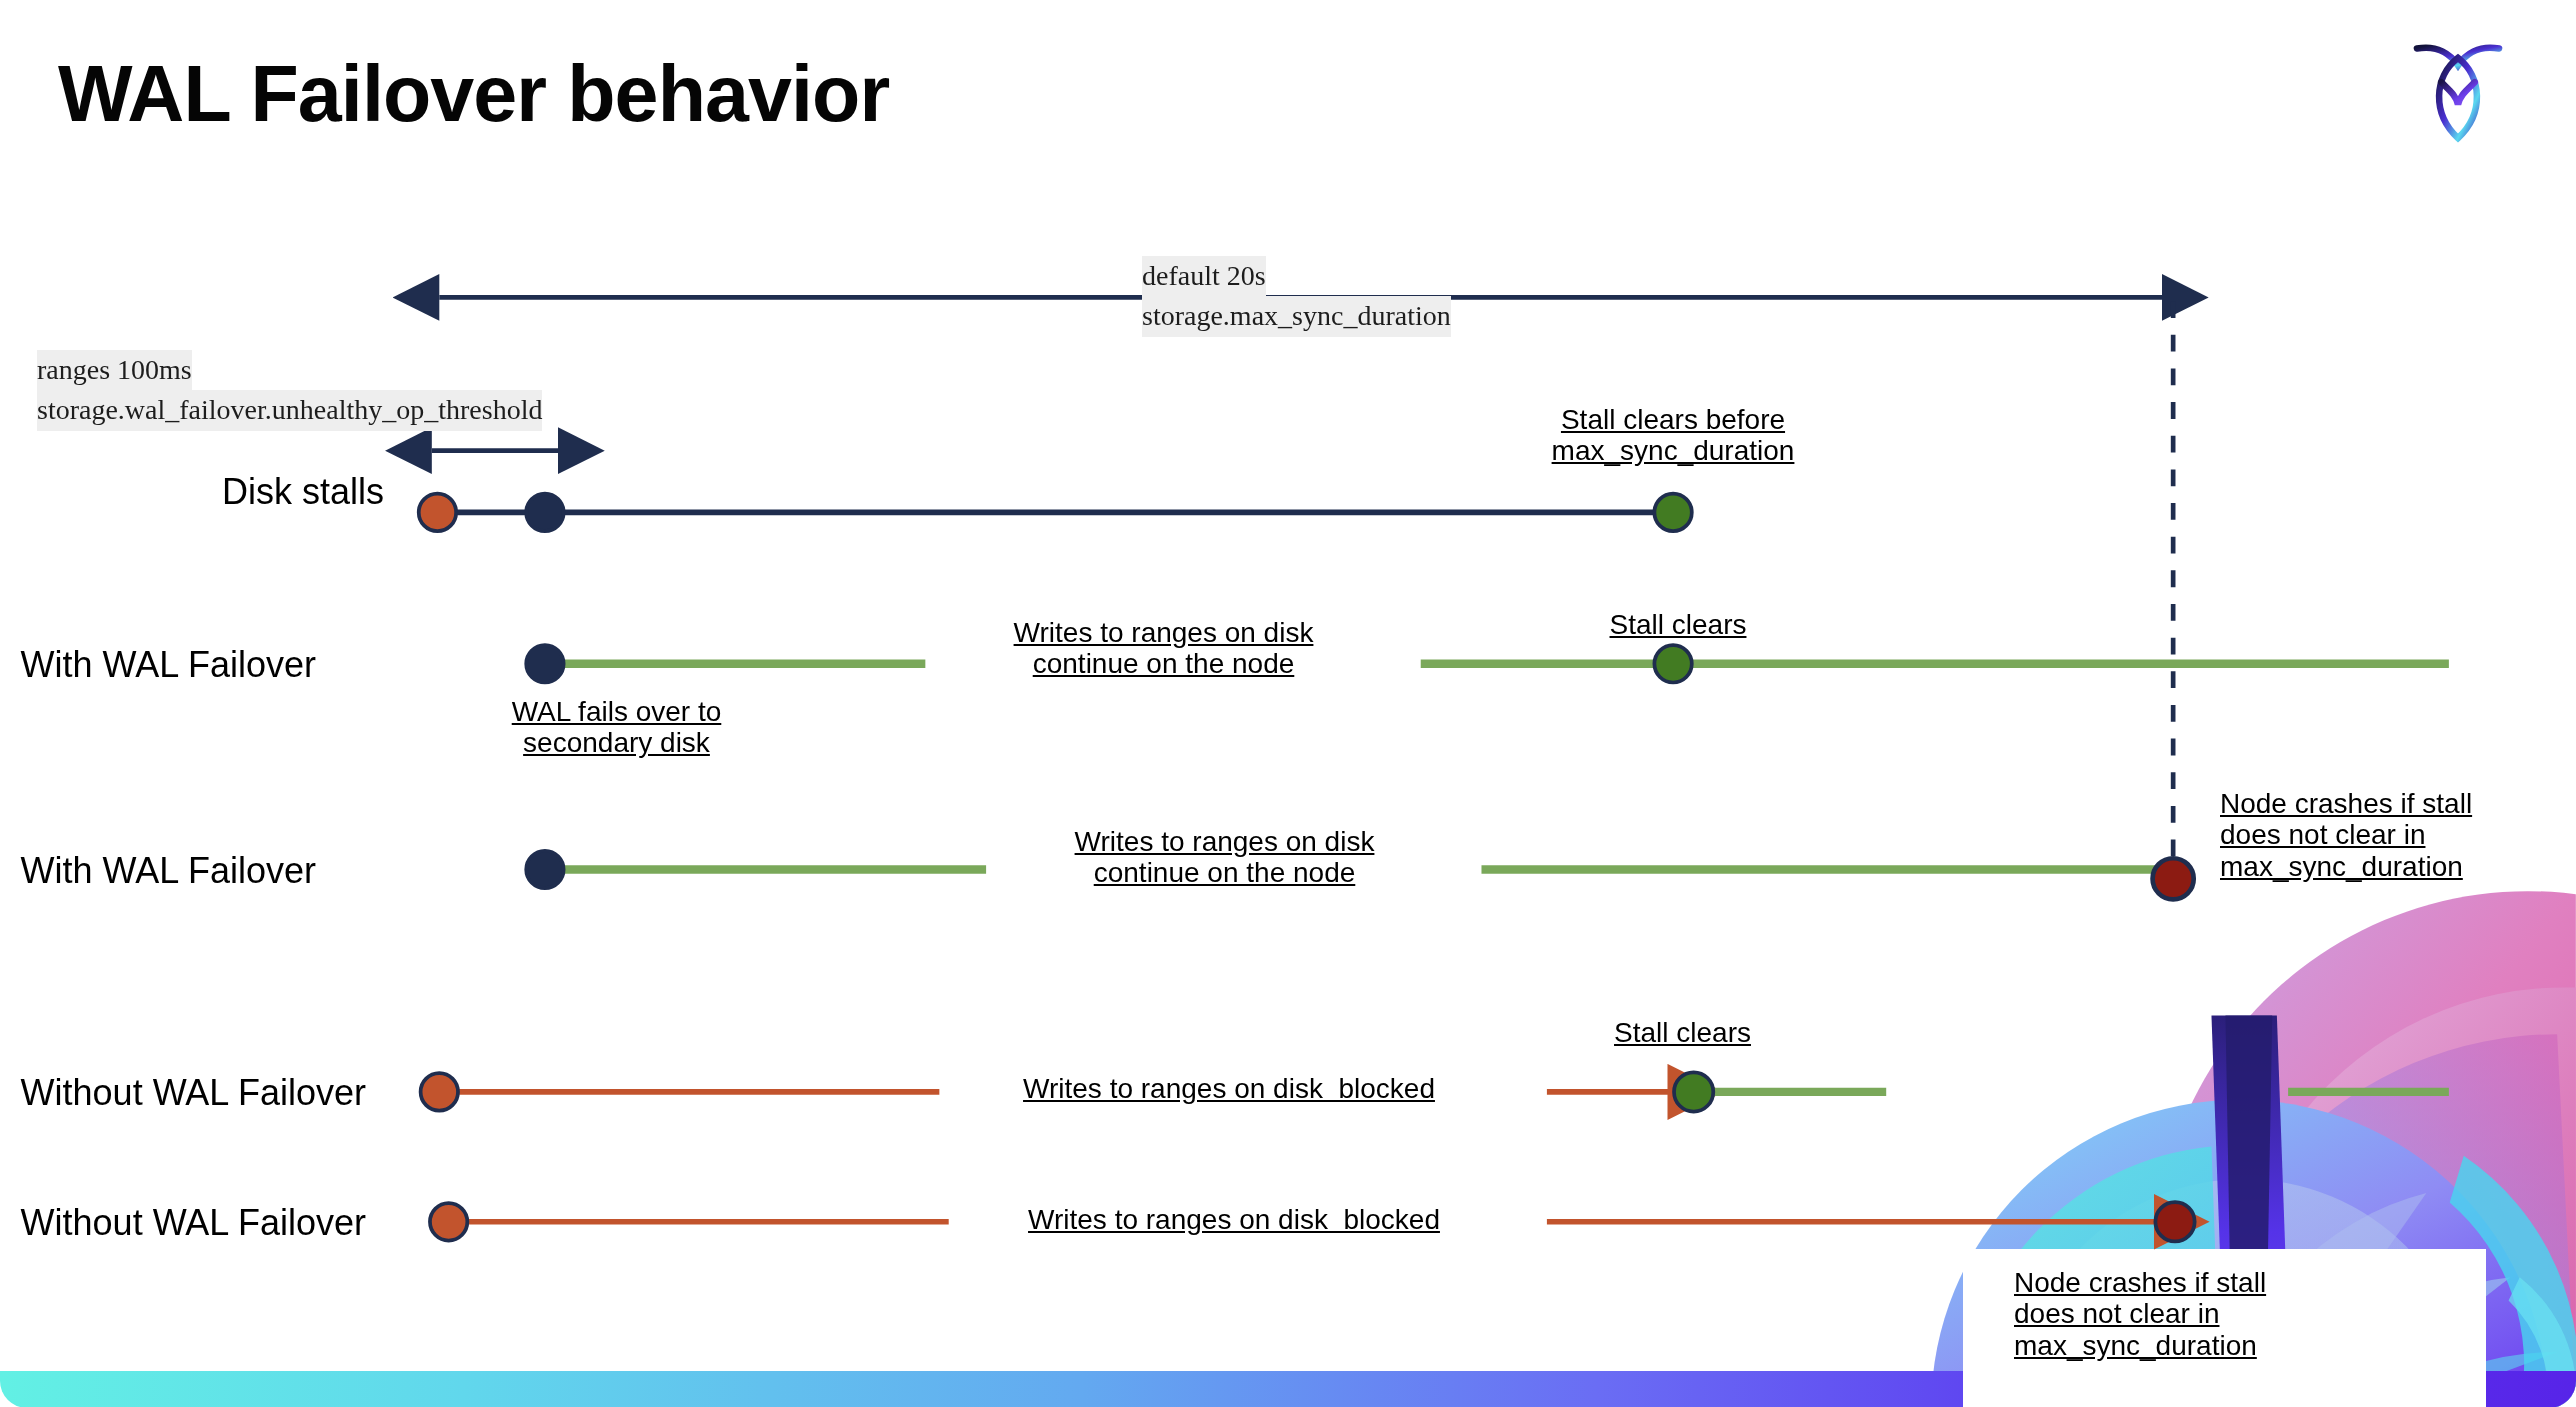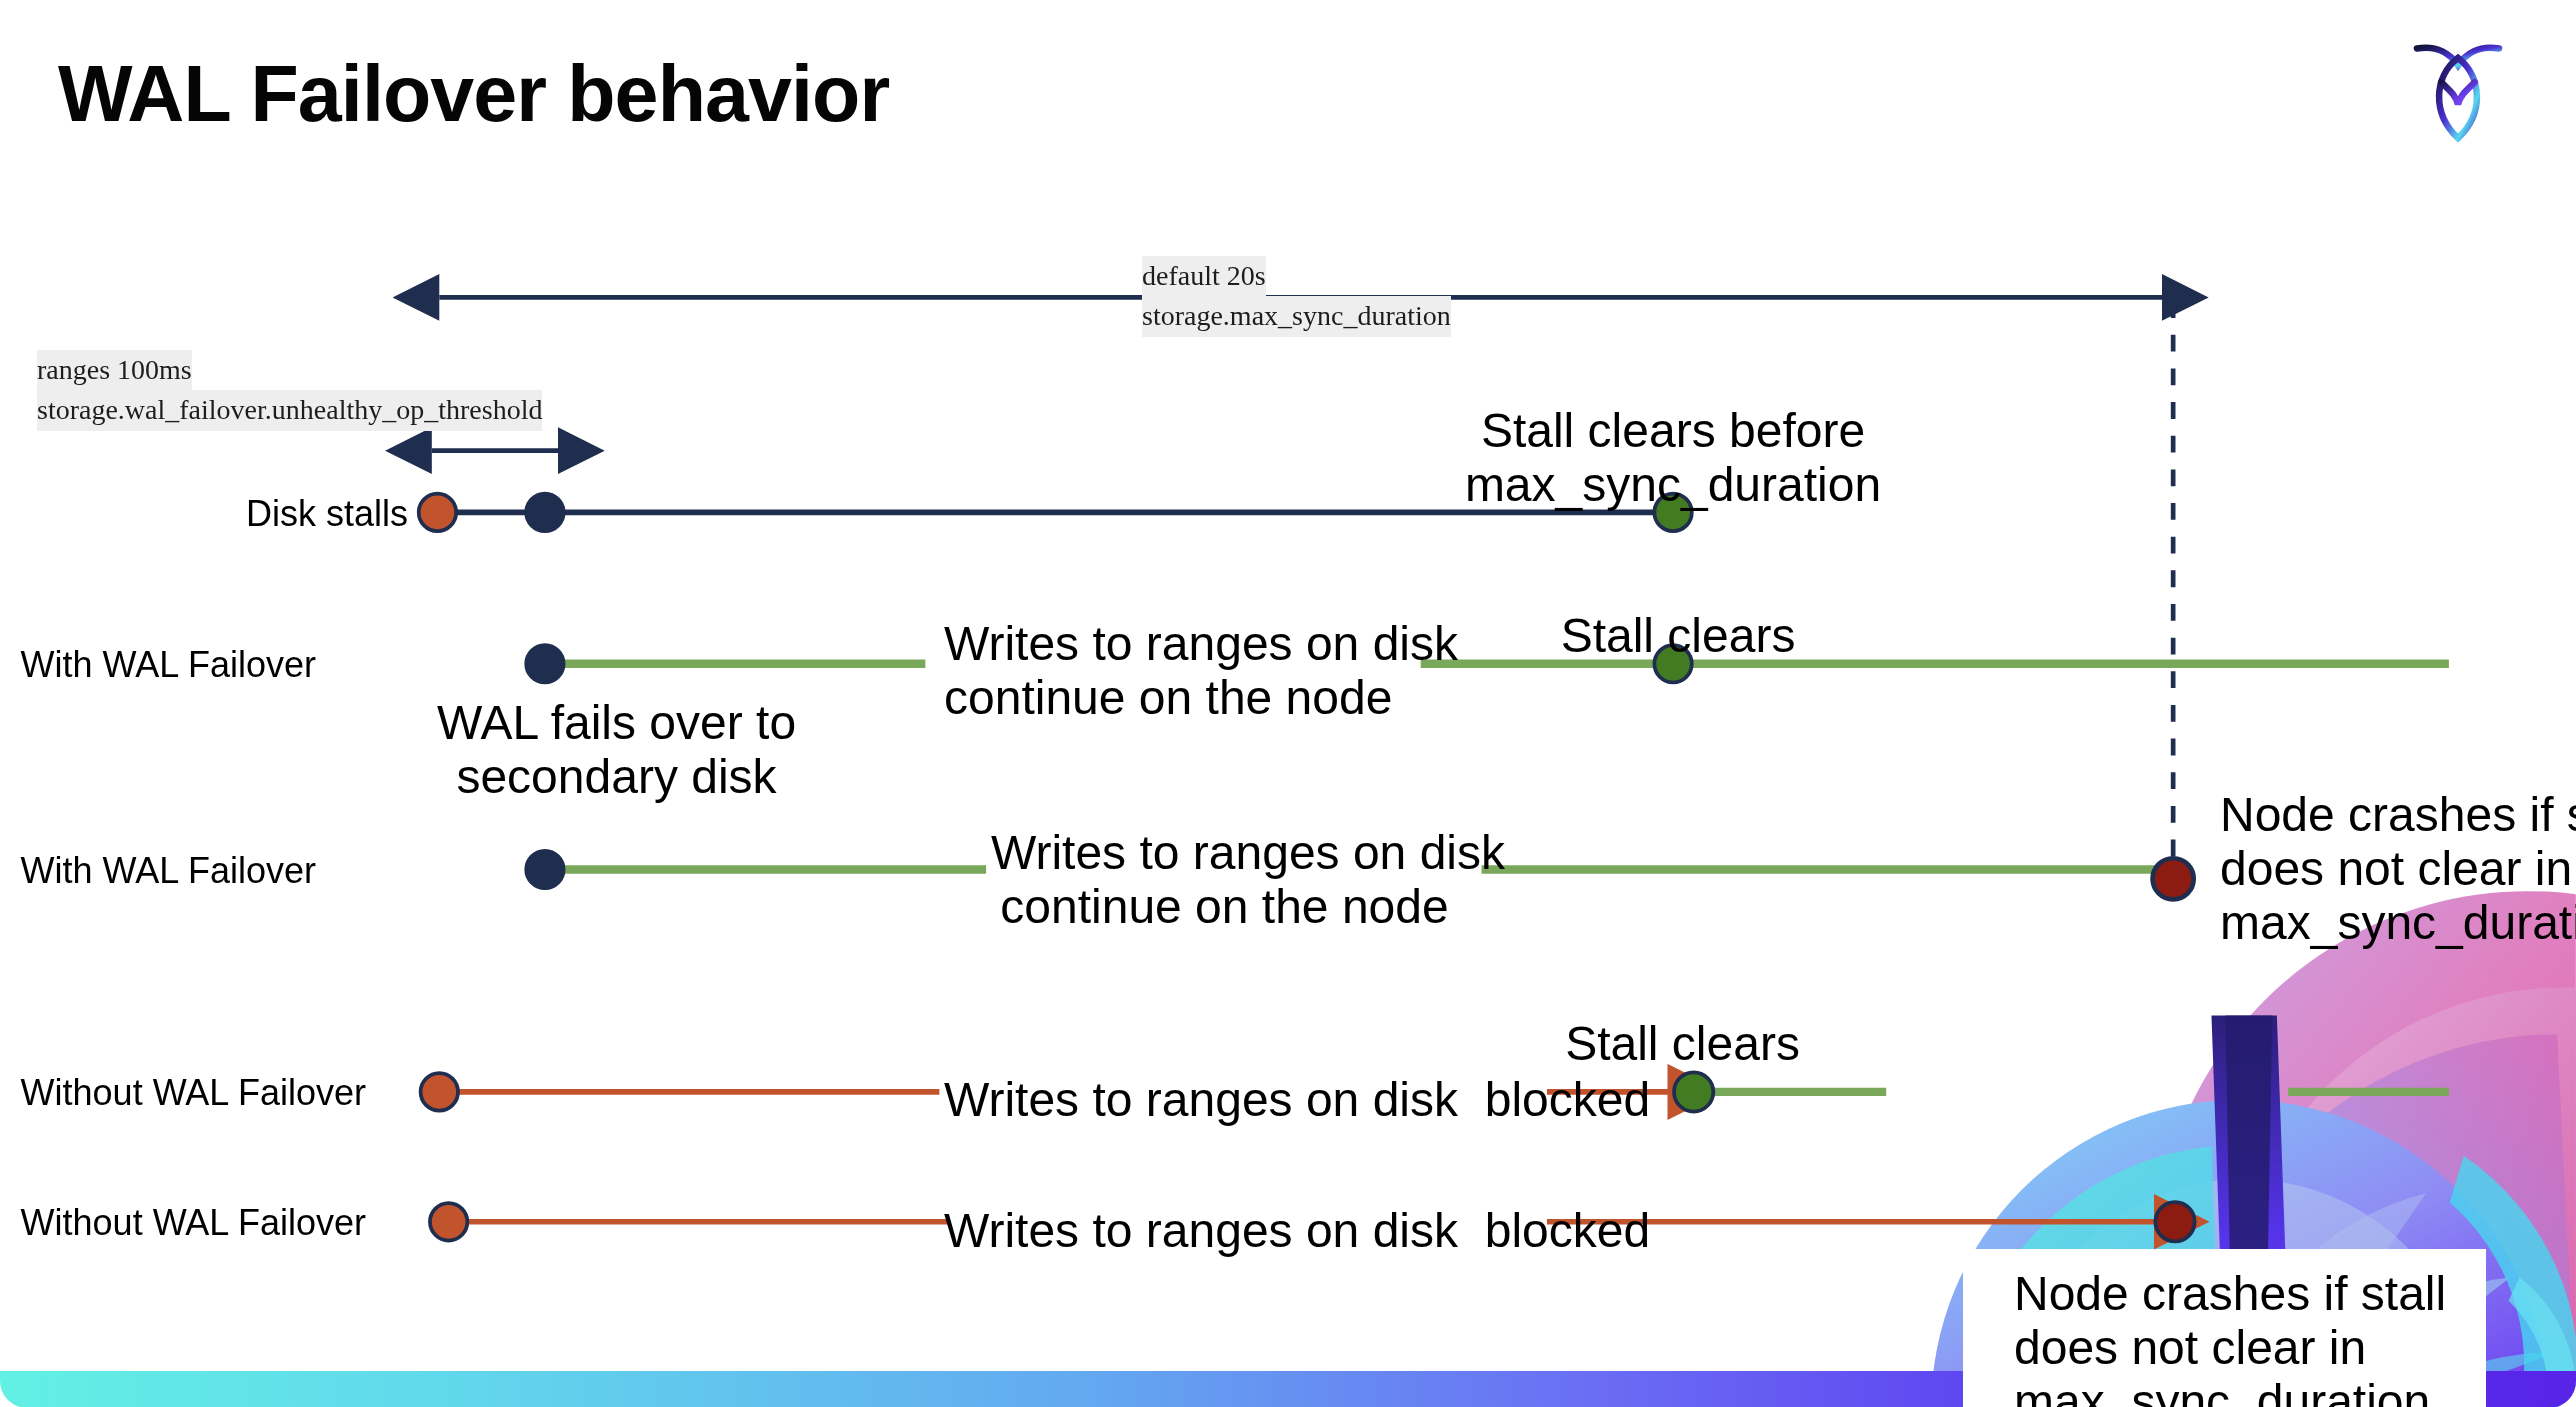--- a/index.html
+++ b/index.html
@@ -34,21 +34,21 @@
   
   #diagram{position:absolute;left:0;top:0;width:2576px;height:1408px;z-index:4;}
 
   
   .lbl{position:absolute;z-index:5;color:#000;white-space:pre;line-height:1.12;}
   .mono{
     font-family:Liberation Serif, serif;font-size:28px;color:#1d1d1d;
     background:#eeeeee;line-height:1.45;white-space:pre;
   }
   .row-label{font-size:36px;}
-  .note{font-size:48px;}
+  .note{font-size:28px;text-decoration:underline;}
   .ctr{text-align:center;}
   .lft{text-align:left;}
 </style>
 </head>
 <body>
 
 <div class="stage">
 
   <svg id="deco-fan" viewBox="0 0 720 700" aria-hidden="true">
     <defs>
@@ -192,21 +192,21 @@
       <circle cx="2327" cy="1307" r="21" fill="#8c1b12" stroke="#1f2d4e" stroke-width="4"></circle>
     </g>
   </svg>
 
   <div class="lbl mono" style="left:1142px;top:256px;">default 20s</div>
   <div class="lbl mono" style="left:1142px;top:296px;">storage.max_sync_duration</div>
 
   <div class="lbl mono" style="left:37px;top:350px;">ranges 100ms</div>
   <div class="lbl mono" style="left:37px;top:390px;">storage.wal_failover.unhealthy_op_threshold</div>
 
-  <div class="lbl row-label" style="left:222px;top:494px;margin-left:24px;">Disk stalls</div>
+  <div class="lbl row-label" style="left:222px;top:472px;">Disk stalls</div>
   <div class="lbl row-label" style="left:20.6px;top:645px;">With WAL Failover</div>
   <div class="lbl row-label" style="left:20.6px;top:851px;">With WAL Failover</div>
   <div class="lbl row-label" style="left:20.6px;top:1073px;">Without WAL Failover</div>
   <div class="lbl row-label" style="left:20.6px;top:1203px;">Without WAL Failover</div>
 
   <div class="lbl note ctr" style="left:1458px;top:404px;width:430px;">Stall clears before
 max_sync_duration</div>
 
   <div class="lbl note ctr" style="left:411px;top:696px;width:411px;">WAL fails over to
 secondary disk</div>

